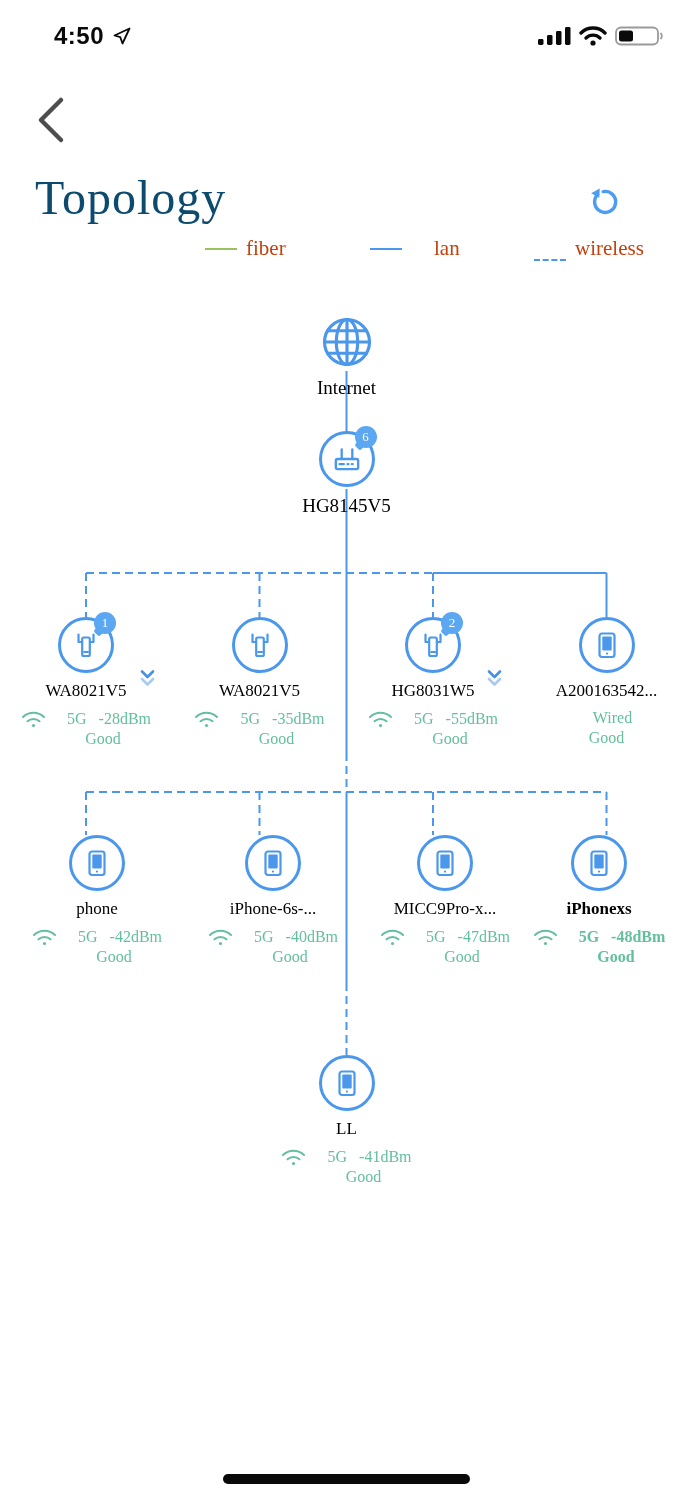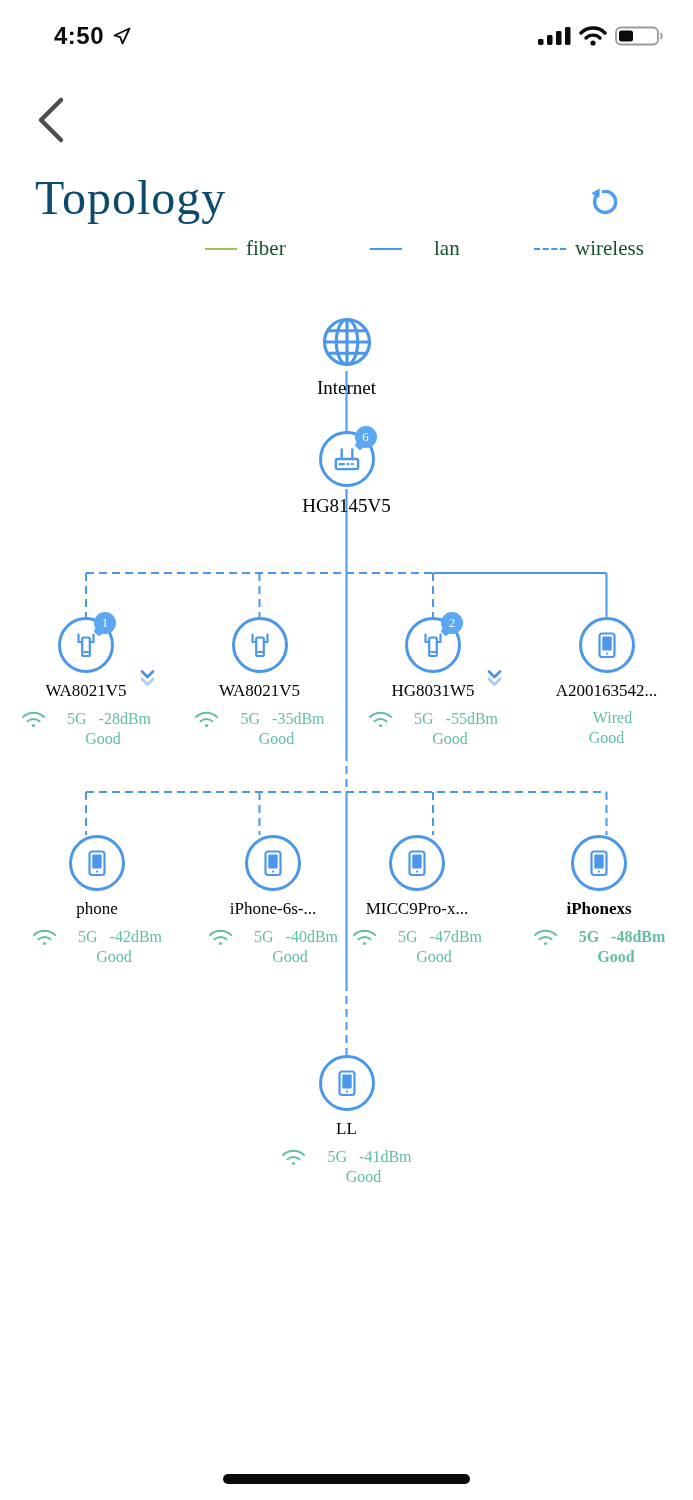--- a/index.html
+++ b/index.html
@@ -17,21 +17,21 @@
   .title-row { position:absolute; left:35px; top:170px; width:623px; }
   .page-title { font-size:48px; font-weight:400; color:#0c4a6e; letter-spacing:1px; }
   .refresh-btn { position:absolute; right:34px; top:14px; width:38px; height:38px; background:none; border:none; cursor:pointer; }
 
   
   .legend-item { position:absolute; top:236px; display:flex; align-items:center; gap:9px; }
   .legend-item .swatch { width:32px; height:0; }
   .swatch-fiber { border-top:2px solid #96c35c; }
   .swatch-lan { border-top:2px solid #4a97ec; }
   .swatch-wireless { border-top:2px dashed #4a97ec; }
-  .legend-label { font-size:21px; color:#14532d; }
+  .legend-label { font-size:21px; color:#c2410c; }
 
   
   .wires { position:absolute; left:0; top:0; width:693px; height:1500px; }
 
   
   .node { position:absolute; width:150px; text-align:center; z-index:2; }
   .dev-circle { position:relative; width:56px; height:56px; margin:0 auto; background:#fff;
                 border:3px solid #4a97ec; border-radius:50%;
                 display:flex; align-items:center; justify-content:center; }
   .node-label { margin-top:8px; font-size:17px; color:#000000; white-space:nowrap; }
@@ -103,21 +103,21 @@
 </div>
 
 <div class="legend-item" style="left:205px;">
   <span class="swatch swatch-fiber"></span>
   <span class="legend-label">fiber</span>
 </div>
 <div class="legend-item" style="left:370px;gap:32px;">
   <span class="swatch swatch-lan"></span>
   <span class="legend-label">lan</span>
 </div>
-<div class="legend-item" style="left:534px;">
+<div class="legend-item" style="left:534px;align-items:flex-end;">
   <span class="swatch swatch-wireless"></span>
   <span class="legend-label">wireless</span>
 </div>
 
 <svg class="wires" viewBox="0 0 693 1500">
   <g stroke="#4a97ec" stroke-width="2" fill="none">
 
     <path d="M346.5,371 V433"></path>
     <path d="M346.5,489 V753"></path>
     <path d="M433,573 H606.5"></path>
@@ -315,21 +315,21 @@
       <circle cx="12.5" cy="16.5" r="1.6" fill="#63bf9d"></circle>
     </svg>
     <span class="l1">
         <span>5G</span>
         <span>-40dBm</span>
       </span>
     <span class="quality">Good</span>
   </div>
 </div>
 
-<div class="node" style="left:342px; top:835px;">
+<div class="node" style="left:370px; top:835px;">
   <div class="dev-circle">
     <svg width="32" height="32" viewBox="0 0 32 32">
       <rect x="8.5" y="4.5" width="15" height="23.5" rx="2.5" fill="none" stroke="#4a97ec" stroke-width="2.2"></rect>
       <rect x="11.3" y="7.5" width="9.4" height="14" rx="1" fill="#4a97ec"></rect>
       <circle cx="16" cy="24.6" r="1.1" fill="#4a97ec"></circle>
     </svg>
   </div>
   <div class="node-label">MICC9Pro-x...</div>
   <div class="dev-status">
     <svg class="wifi-g" width="25" height="19" viewBox="0 0 25 19">

